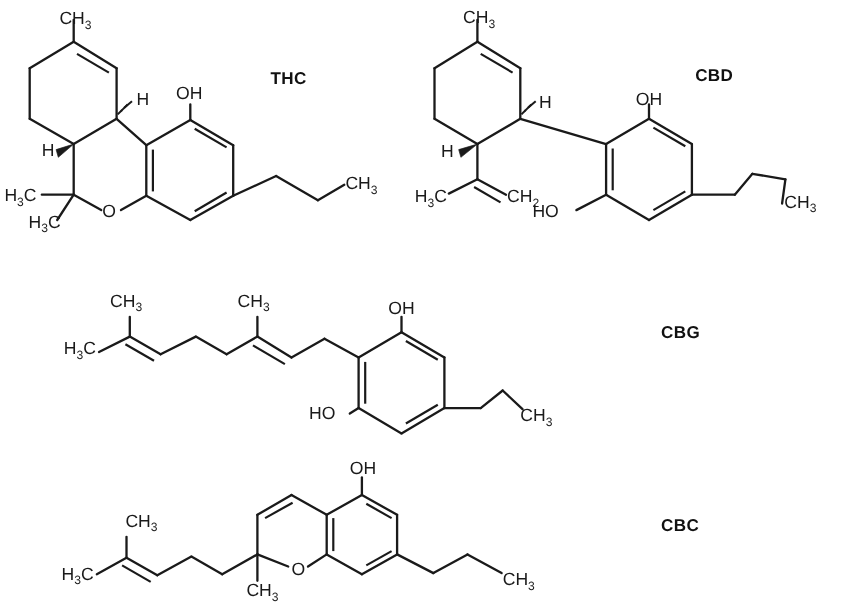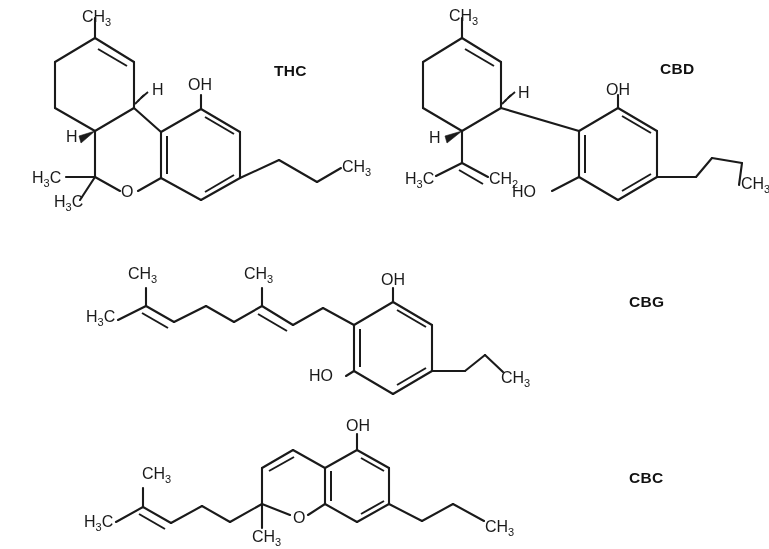--- a/index.html
+++ b/index.html
@@ -12,21 +12,20 @@
     height: 549px;
     font-family: "Liberation Sans", sans-serif;
     overflow: hidden;
     position: relative;
   }
   #figure-root {
     position: absolute;
     left: 0; top: 0;
     width: 714px;
     height: 549px;
-    margin-left: 28px;
   }
   svg.structure-canvas {
     display: block;
     width: 769px;
     height: 549px;
     background: #ffffff;
   }
   .bond {
     stroke: #1a1a1a;
     stroke-width: 2.1;

